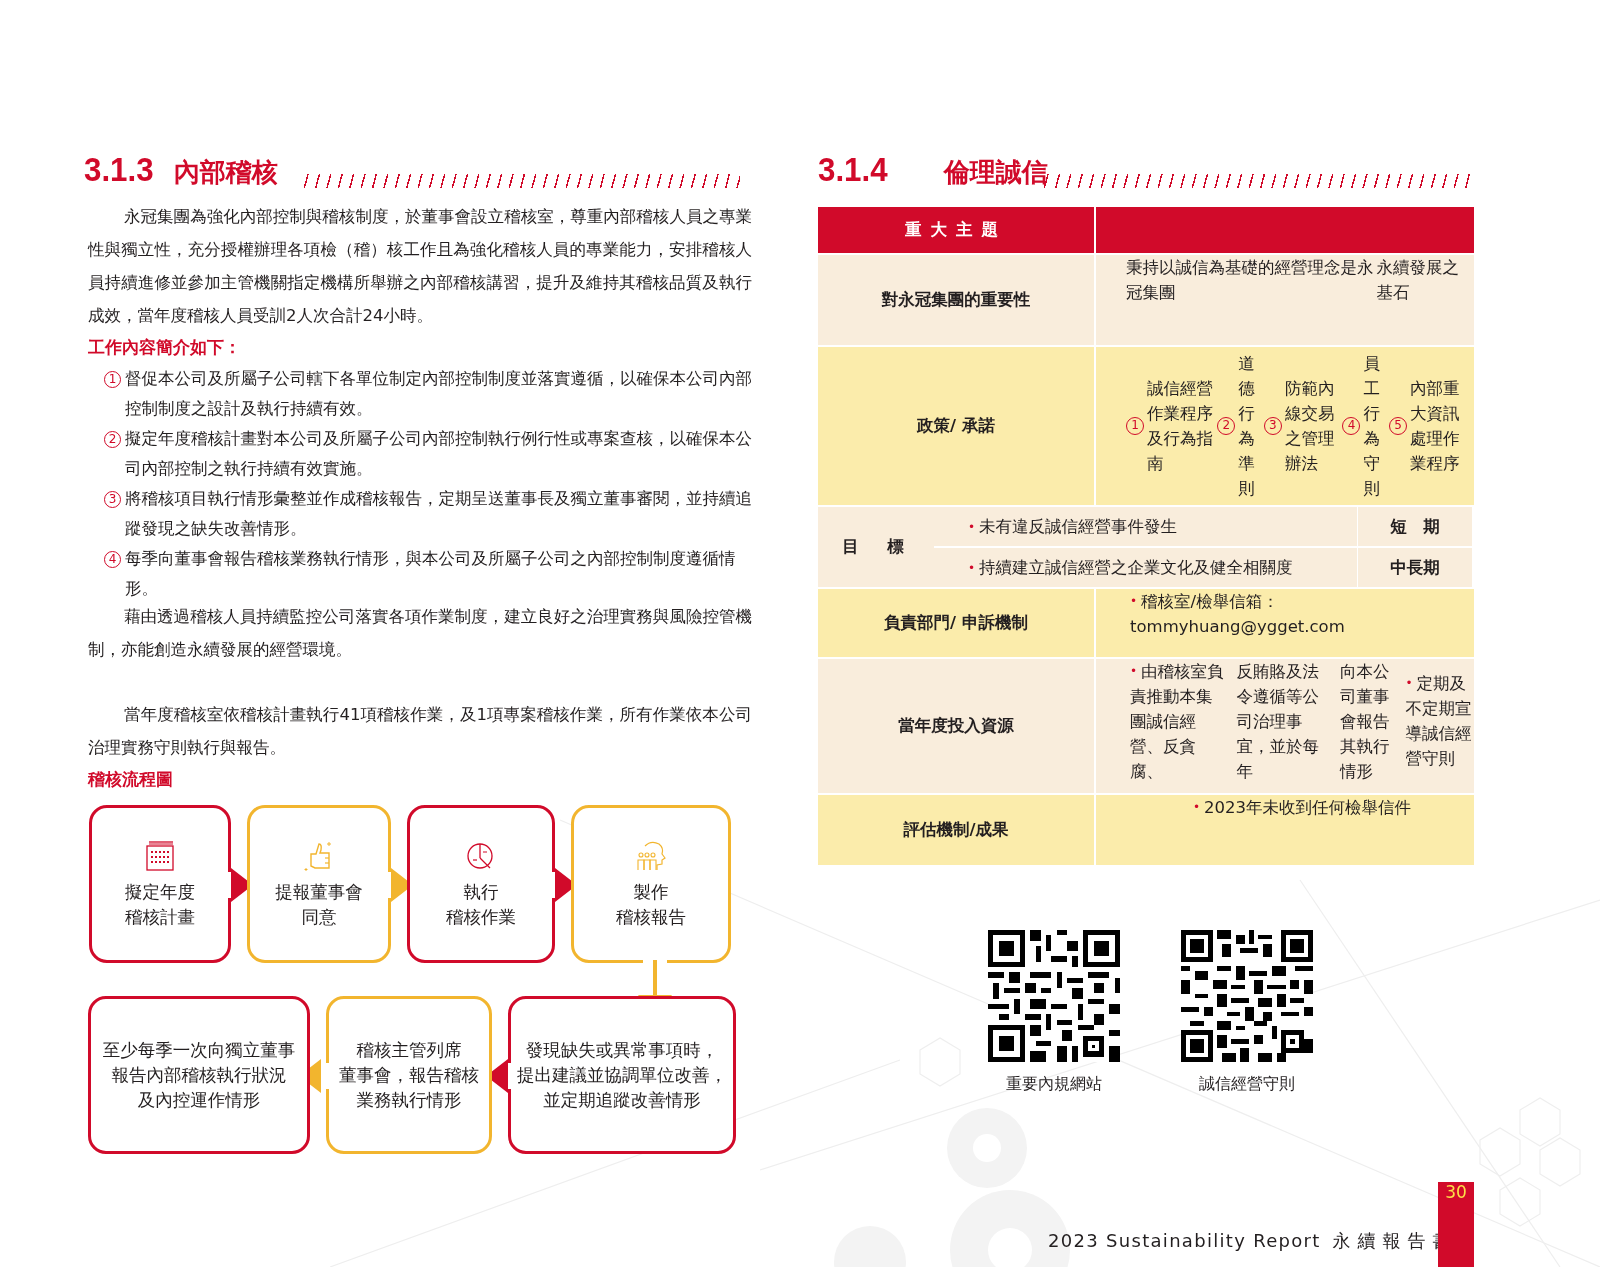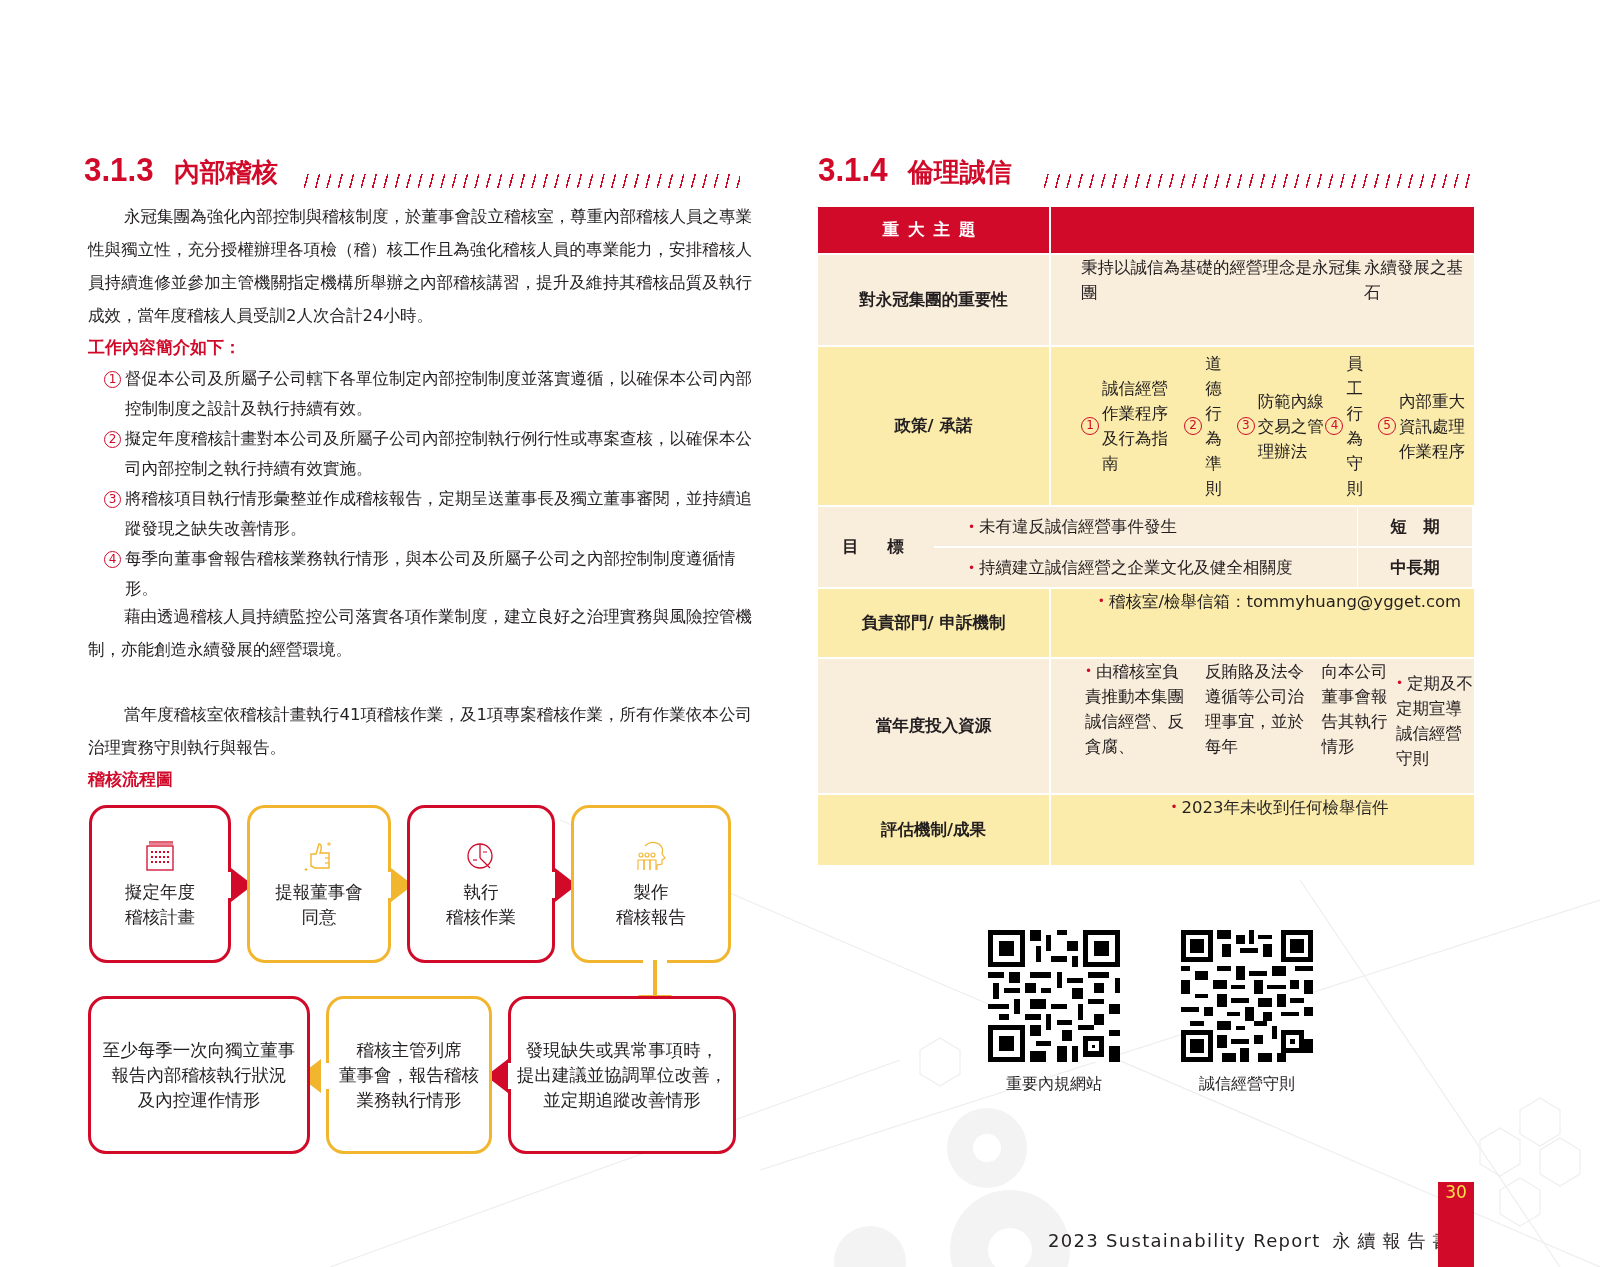--- a/index.html
+++ b/index.html
@@ -33,21 +33,21 @@
   .arrow-r { position: absolute; width: 0; height: 0; border-top: 17px solid transparent; border-bottom: 17px solid transparent; border-left: 22px solid; }
   .arrow-l { position: absolute; width: 0; height: 0; border-top: 17px solid transparent; border-bottom: 17px solid transparent; border-right: 22px solid; }
   .arrow-d { position: absolute; width: 0; height: 0; border-left: 17px solid transparent; border-right: 17px solid transparent; border-top: 22px solid; }
   .gap { position: absolute; background: #fff; }
 
   
   .tbl { position: absolute; left: 818px; top: 207px; width: 656px; z-index: 2; font-size: 16.5px; color: #231f20; }
   .trow { display: flex; border-bottom: 2px solid #fff; }
   .thead { background: #d10a2a; color: #fff; font-weight: bold; height: 48px; }
   .thead div { display: flex; align-items: center; justify-content: center; letter-spacing: 9px; font-size: 16.5px; }
-  .c1 { width: 233px; border-right: 2px solid #fff; display: flex; align-items: center; justify-content: center; font-weight: bold; }
+  .c1 { width: 278px; border-right: 2px solid #fff; display: flex; align-items: center; justify-content: center; font-weight: bold; }
   .c2 { flex: 1; display: flex; justify-content: center; padding-left: 30px; line-height: 25px; }
   .cream { background: #f9eddc; }
   .yellow { background: #fbecab; }
   .bul::before { content: "•"; color: #d10a2a; margin-right: 4px; font-size: 12px; vertical-align: 2px; }
   .pol-item { display: flex; align-items: center; line-height: 25px; }
   .pol-item .circ { margin: 0 3px 0 0; width: 18px; height: 18px; line-height: 15px; }
 
   .qr-wrap { position: absolute; z-index: 2; text-align: center; }
   .qr { width: 132px; height: 132px; display: block; }
   .qr-label { font-size: 16px; color: #231f20; margin-top: 12px; display: block; }
@@ -218,21 +218,21 @@
   <div class="gap" style="left:303px; top:1063px; width:26px; height:26px;"></div>
   <div class="arrow-l" style="left:299px; top:1059px; border-right-color:#f2b52e;"></div>
 
   <div class="fbox red" style="left:88px; top:996px; width:222px; height:158px;">
     <span>至少每季一次向獨立董事</span>
     <span>報告內部稽核執行狀況</span>
     <span>及內控運作情形</span>
   </div>
 </div>
 
-<div class="section-title" style="left:818px; top:150px;">
+<div class="section-title" style="left:818px; top:150px;gap:36px;">
   <span class="num">3.1.4</span>
   <span class="name">倫理誠信</span>
 </div>
 <div class="section-title" style="left:1040px; top:150px;">
   <span class="dash" style="left:0; width:430px;"></span>
 </div>
 
 <div class="tbl">
   <div class="trow thead">
     <div class="c1" style="justify-content:center; padding:0;">重大主題</div>

